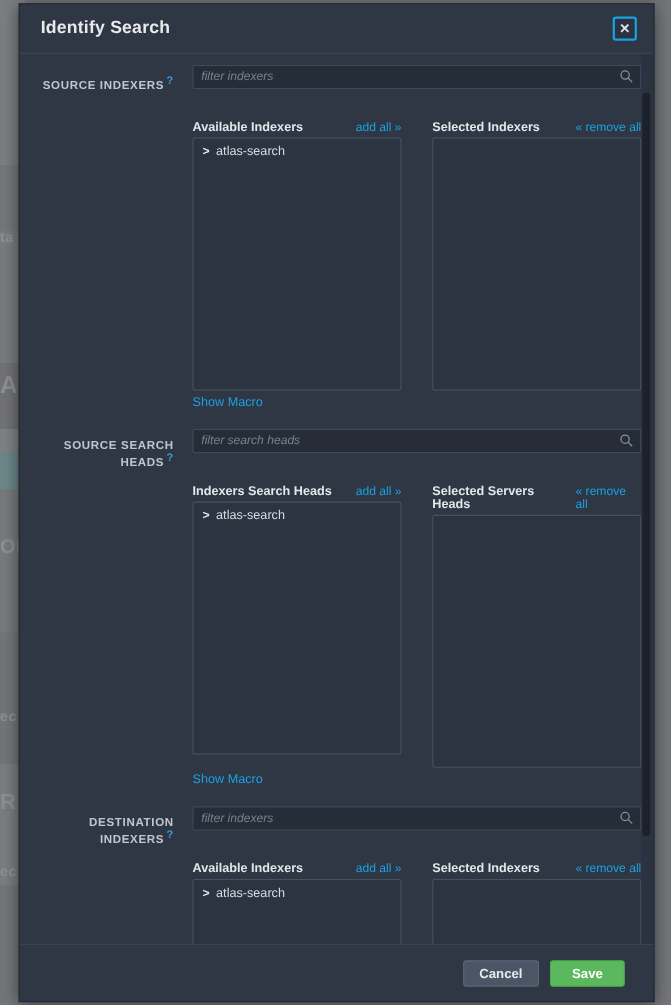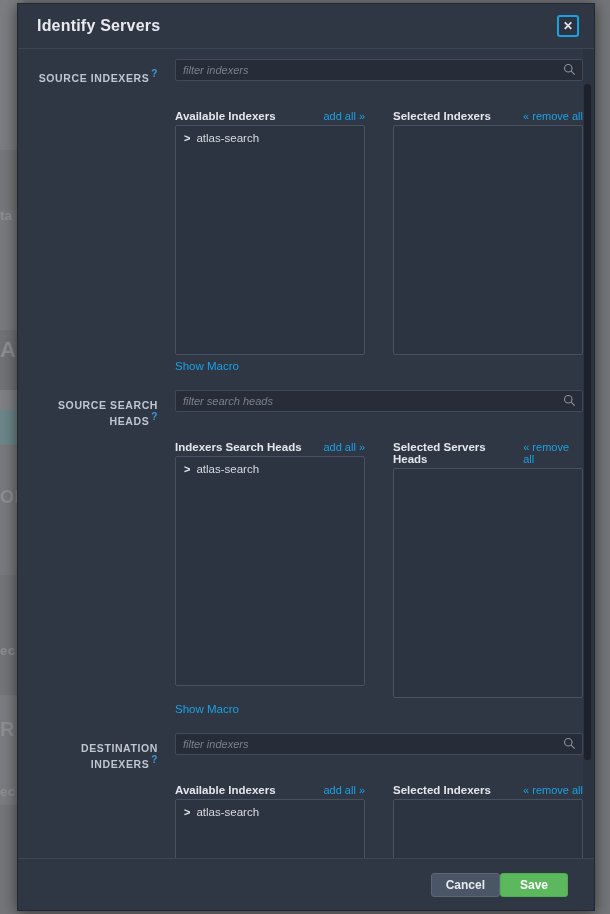--- a/index.html
+++ b/index.html
@@ -236,20 +236,21 @@
 
   
   #modal-footer {
     flex: 0 0 52px;
     height: 52px;
     border-top: 1px solid #3c4554;
     display: flex;
     justify-content: flex-end;
     align-items: center;
     padding-right: 26px;
+    gap: 10px;
   }
   .btn {
     height: 24px;
     min-width: 60px;
     padding: 0 14px;
     border-radius: 3px;
     font-size: 12px;
     font-weight: 700;
     font-family: "Liberation Sans", sans-serif;
     cursor: pointer;
@@ -288,21 +289,21 @@
   <div class="bg-band" style="top:643px;">ec</div>
   <div class="bg-band" style="top:718px;font-size:20px;">R</div>
   <div class="bg-band" style="top:784px;">ec</div>
 </div>
 
 <div id="modal-overlay"></div>
 
 <div id="modal">
 
   <div id="modal-header">
-    <div id="modal-title">Identify Servers</div>
+    <div id="modal-title">Identify Search</div>
     <div id="close-button">✕</div>
   </div>
 
   <div id="modal-body">
 
     <div class="section">
       <div class="section-label">
         <span>SOURCE INDEXERS</span><span class="help-icon">?</span>
       </div>
       <div class="section-content">

